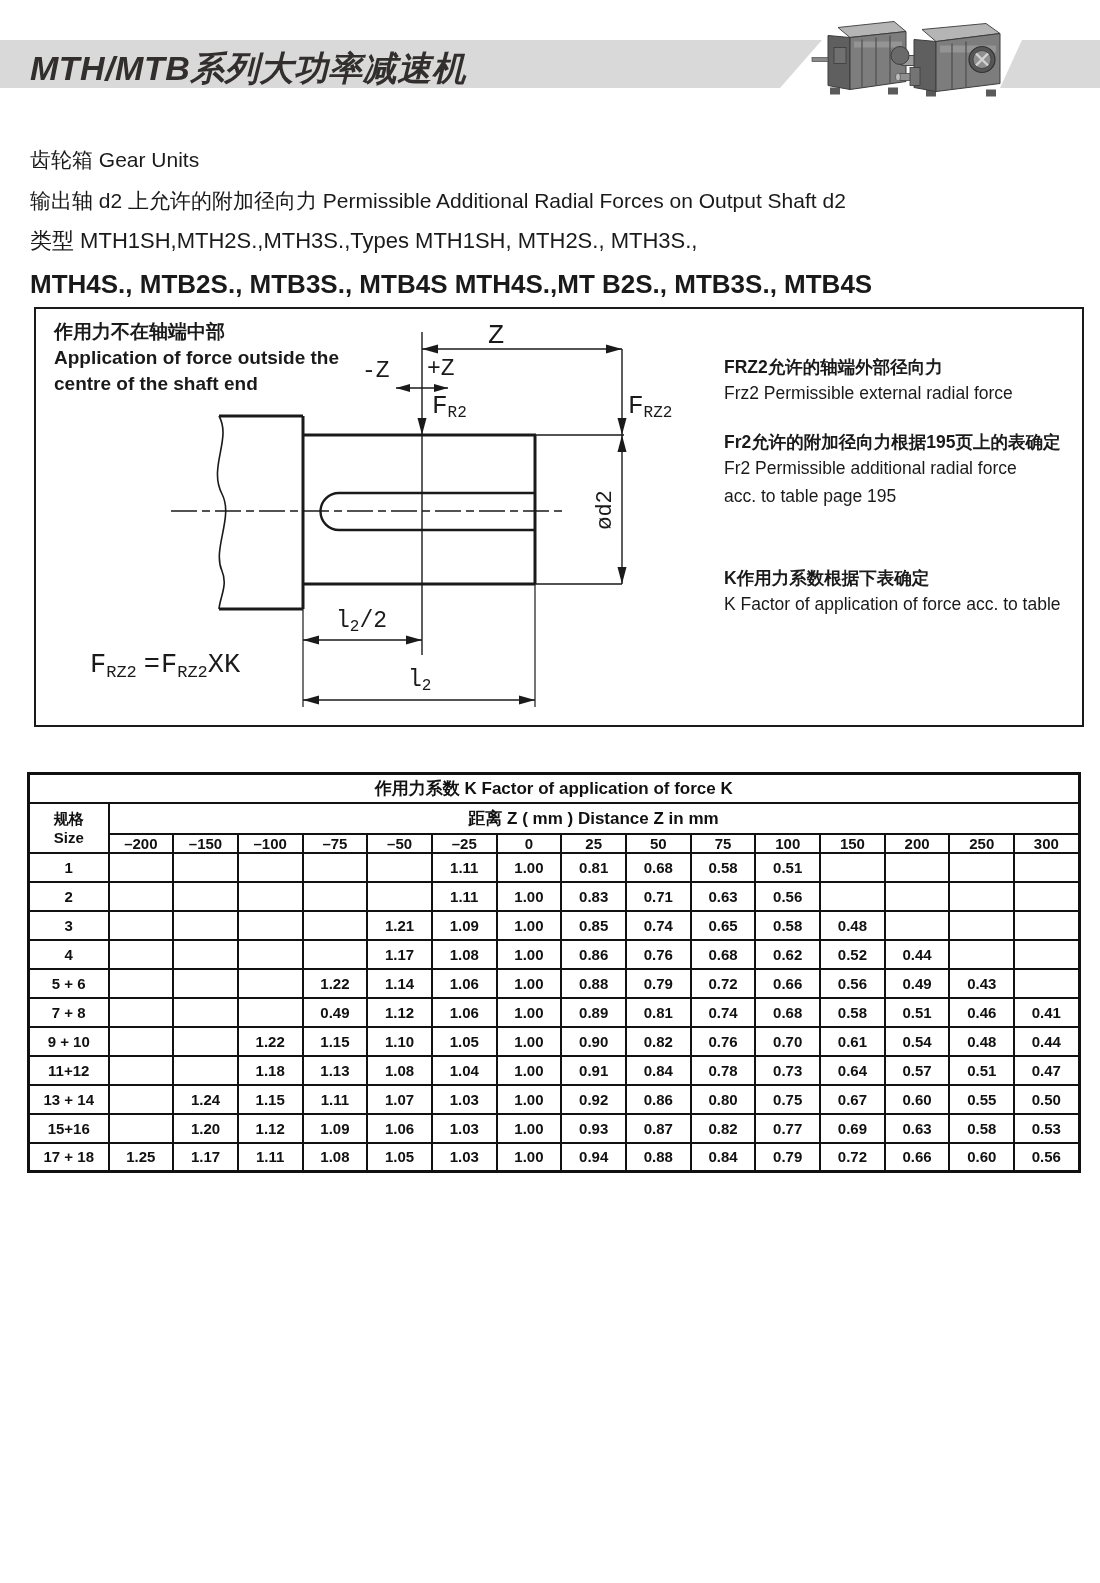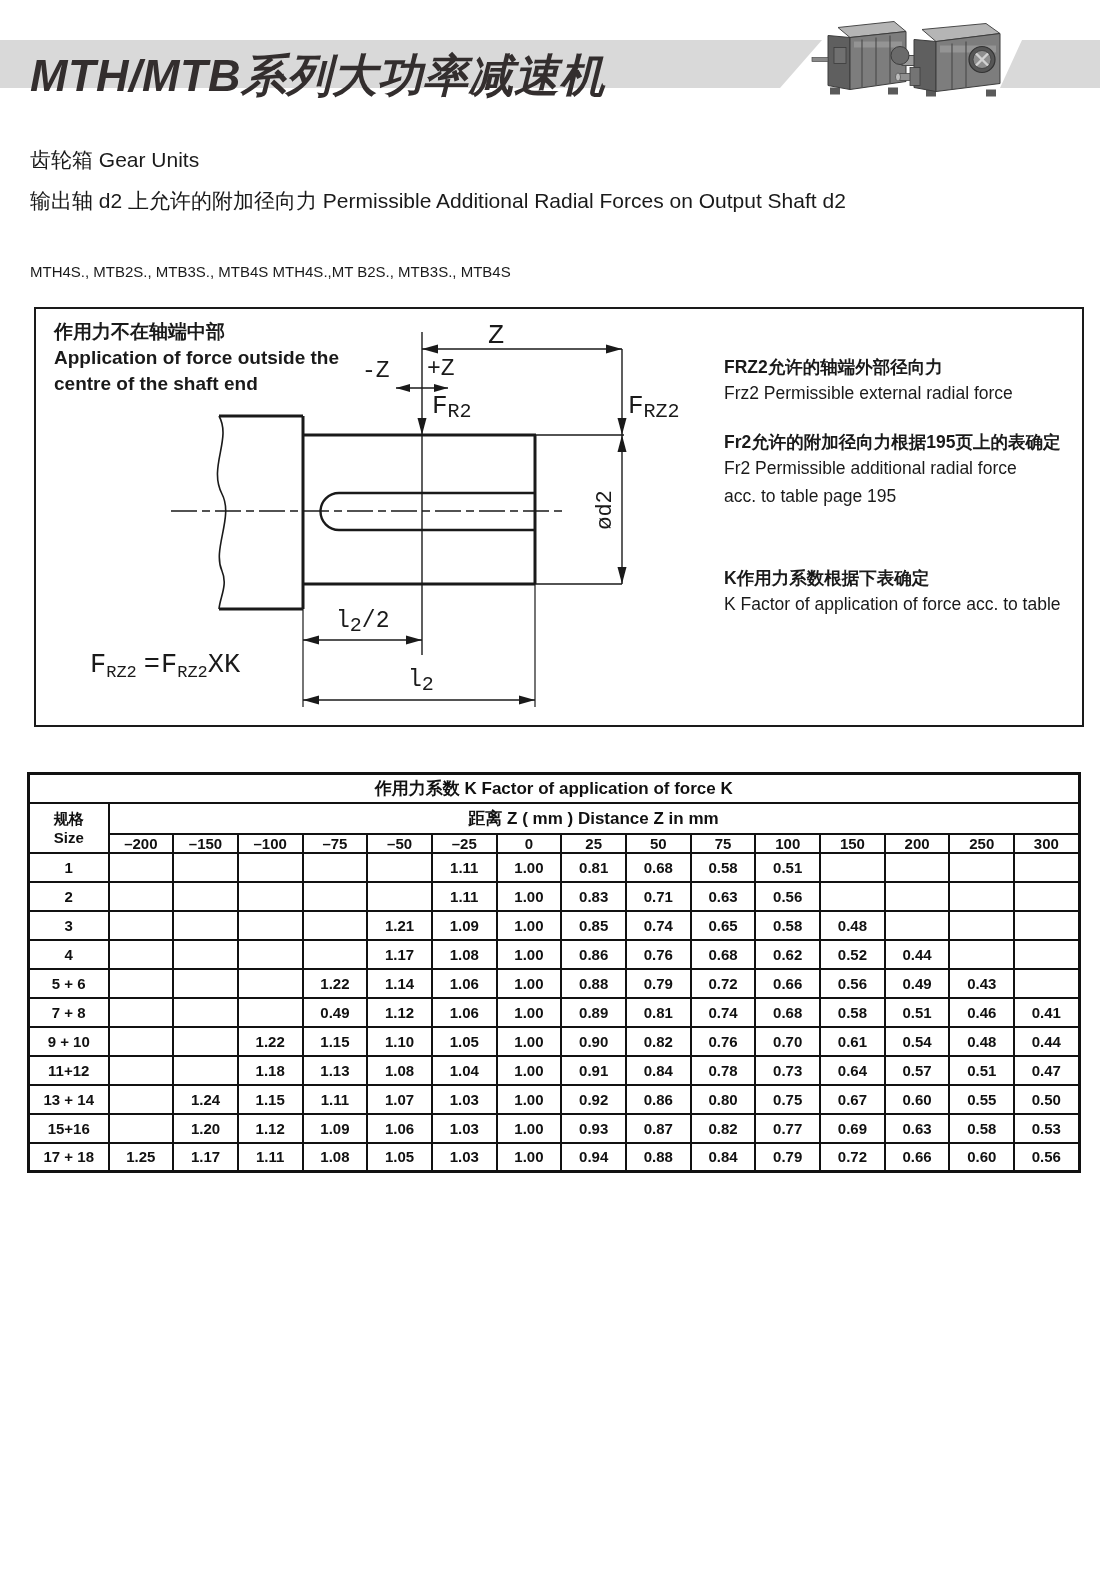--- a/index.html
+++ b/index.html
@@ -4,43 +4,43 @@
 <style>
   html,body{margin:0;padding:0;background:#ffffff;}
   #page{position:relative;width:1100px;height:1583px;background:#ffffff;overflow:hidden;
         font-family:"Liberation Sans","DejaVu Sans",sans-serif;color:#1a1a1a;}
 
   
   .band-main{position:absolute;left:0;top:40px;width:822px;height:48px;background:#d9d9d9;
              clip-path:polygon(0 0,100% 0,calc(100% - 42px) 100%,0 100%);}
   .band-right{position:absolute;left:1000px;top:40px;width:100px;height:48px;background:#d9d9d9;
               clip-path:polygon(22px 0,100% 0,100% 100%,0 100%);}
-  .banner-title{position:absolute;left:30px;top:46px;font-size:45px;font-weight:700;font-style:italic;
+  .banner-title{position:absolute;left:30px;top:46px;font-size:34px;font-weight:700;font-style:italic;
                 letter-spacing:.5px;color:#332e2e;white-space:nowrap;}
   .gears{position:absolute;left:810px;top:15px;width:200px;height:100px;}
 
   
   .intro{position:absolute;left:30px;white-space:nowrap;color:#1a1a1a;}
   .i1{top:146px;font-size:21px;font-weight:500;}
   .i2{top:187px;font-size:21px;font-weight:500;}
   .i3{top:226px;font-size:22px;font-weight:500;}
-  .i4{top:263px;font-size:15px;font-weight:400;}
+  .i4{top:269px;font-size:26px;font-weight:700;}
 
   
   .diagram-box{position:absolute;left:27px;top:307px;width:1050px;height:420px;
                border:2.5px solid #1a1a1a;box-sizing:border-box;margin-left:7px;}
   .diagram-box svg.draw{position:absolute;left:0;top:0;}
   .cap{position:absolute;left:18px;top:10px;font-size:19px;font-weight:700;line-height:26px;white-space:nowrap;}
   .note{position:absolute;left:688px;font-size:17.5px;white-space:nowrap;}
   .note.cn{font-weight:700;}
   .note.en{font-weight:400;}
   .dlab{position:absolute;font-family:"Liberation Mono","DejaVu Sans Mono",monospace;
         color:#1a1a1a;white-space:nowrap;line-height:1;}
   .dlab .big{font-size:26px;}
-  .dlab .sub{font-size:20px;vertical-align:-4px;}
+  .dlab .sub{font-size:16px;vertical-align:-4px;}
   .z-lab{font-size:27px;}
   .zz-lab{font-size:23px;}
   .od2-lab{font-size:22px;transform:rotate(-90deg);transform-origin:center;}
   .l-lab{font-size:23px;}
   .formula{font-size:27px;}
   .formula .sub{font-size:17px;vertical-align:-5px;}
   .formula .eq{margin-left:7px;margin-right:1px;}
 
   
   .ktable-wrap{position:absolute;left:27px;top:772px;}
@@ -98,20 +98,21 @@
       <line x1="166" y1="36" x2="178" y2="48" stroke="#d2d2d2" stroke-width="2.4"></line>
       <line x1="178" y1="36" x2="166" y2="48" stroke="#d2d2d2" stroke-width="2.4"></line>
       <rect x="88" y="56" width="18" height="7" fill="#8f8f8f" stroke="#4a4a4a" stroke-width="0.8"></rect>
       <rect x="100" y="50" width="10" height="18" fill="#747474" stroke="#3c3c3c" stroke-width="0.8"></rect>
       <ellipse cx="88" cy="59.5" rx="2.5" ry="4" fill="#bdbdbd" stroke="#4a4a4a" stroke-width="0.7"></ellipse>
     </g>
   </svg>
 
   <div class="intro i1">齿轮箱 Gear Units</div>
   <div class="intro i2">输出轴 d2 上允许的附加径向力 Permissible Additional Radial Forces on Output Shaft d2</div>
+  <div class="intro i3">类型 MTH1SH,MTH2S.,MTH3S.,Types MTH1SH, MTH2S., MTH3S.,</div>
   <div class="intro i4">MTH4S., MTB2S., MTB3S., MTB4S MTH4S.,MT B2S., MTB3S., MTB4S</div>
 
   <div class="diagram-box">
     <svg class="draw" width="1045" height="415" viewBox="0 0 1045 415">
       <g stroke="#1a1a1a" fill="none">
 
         <path d="M183,107 H267 M267,107 V300 M267,300 H183" stroke-width="3"></path>
         <path d="M183,107 C196,130 172,158 186,185 C198,208 176,240 186,262 C192,276 184,288 183,300" stroke-width="1.6"></path>
 
         <path d="M267,126 H500" stroke-width="3"></path>

